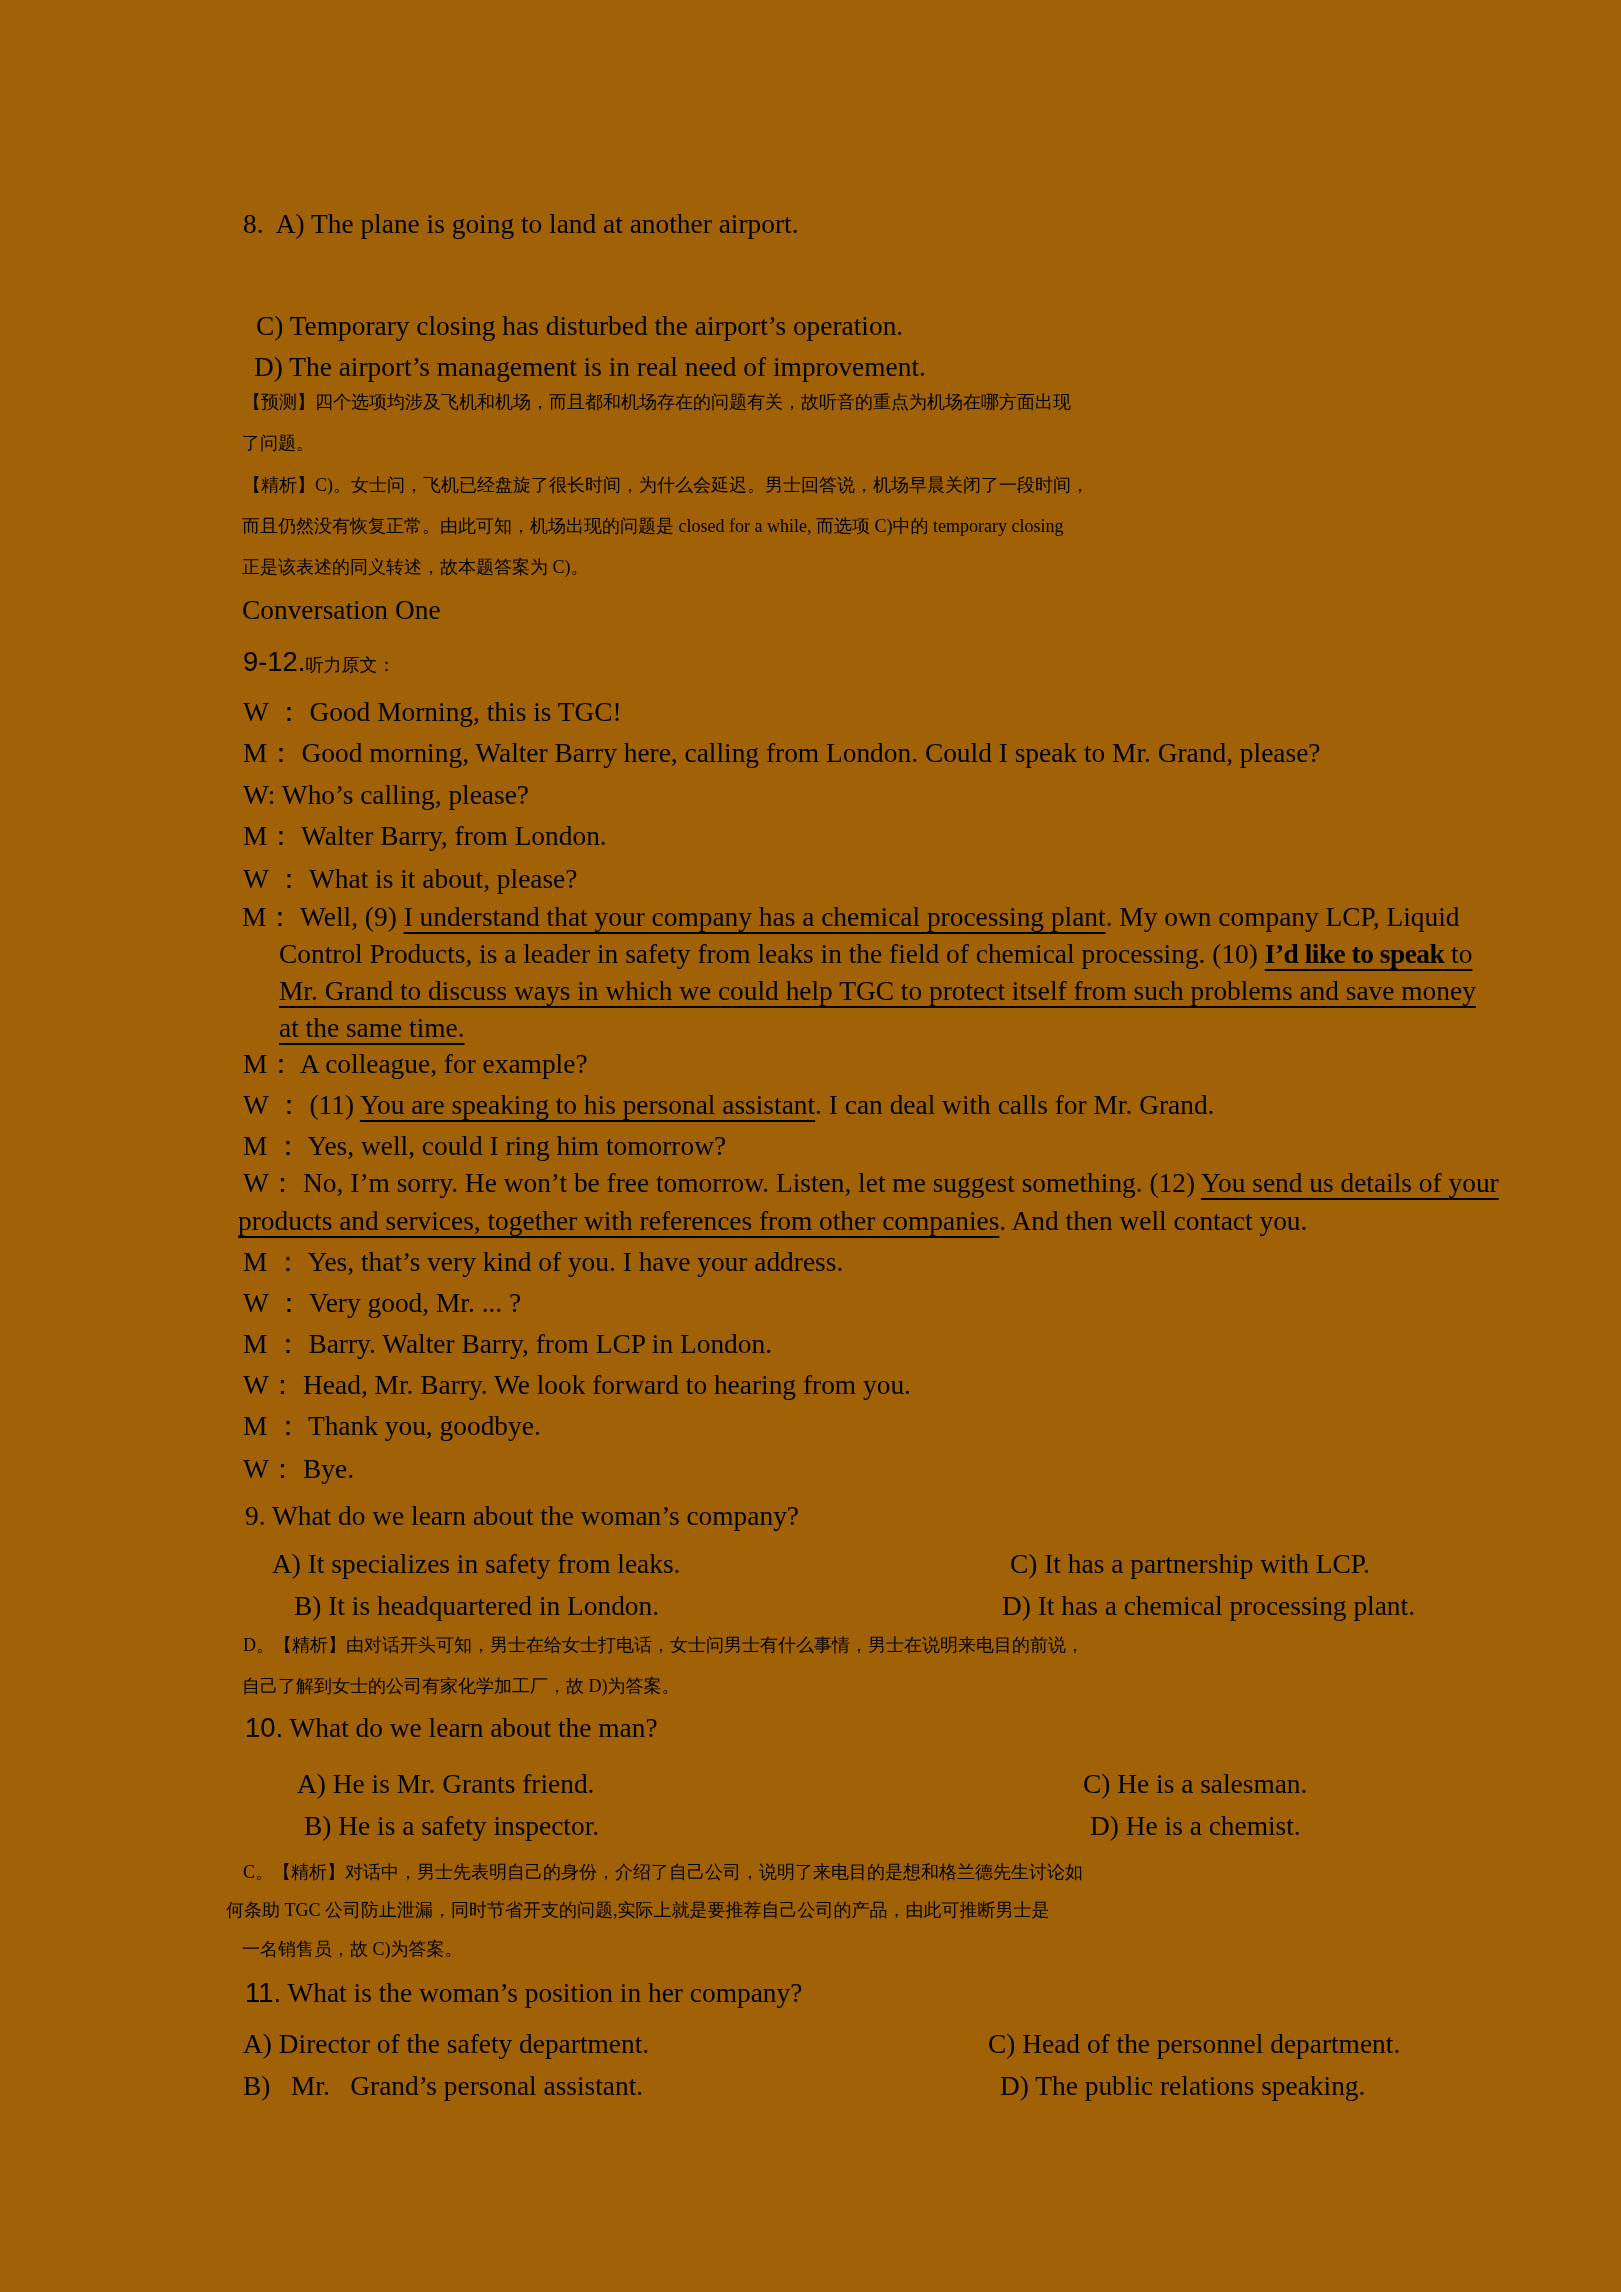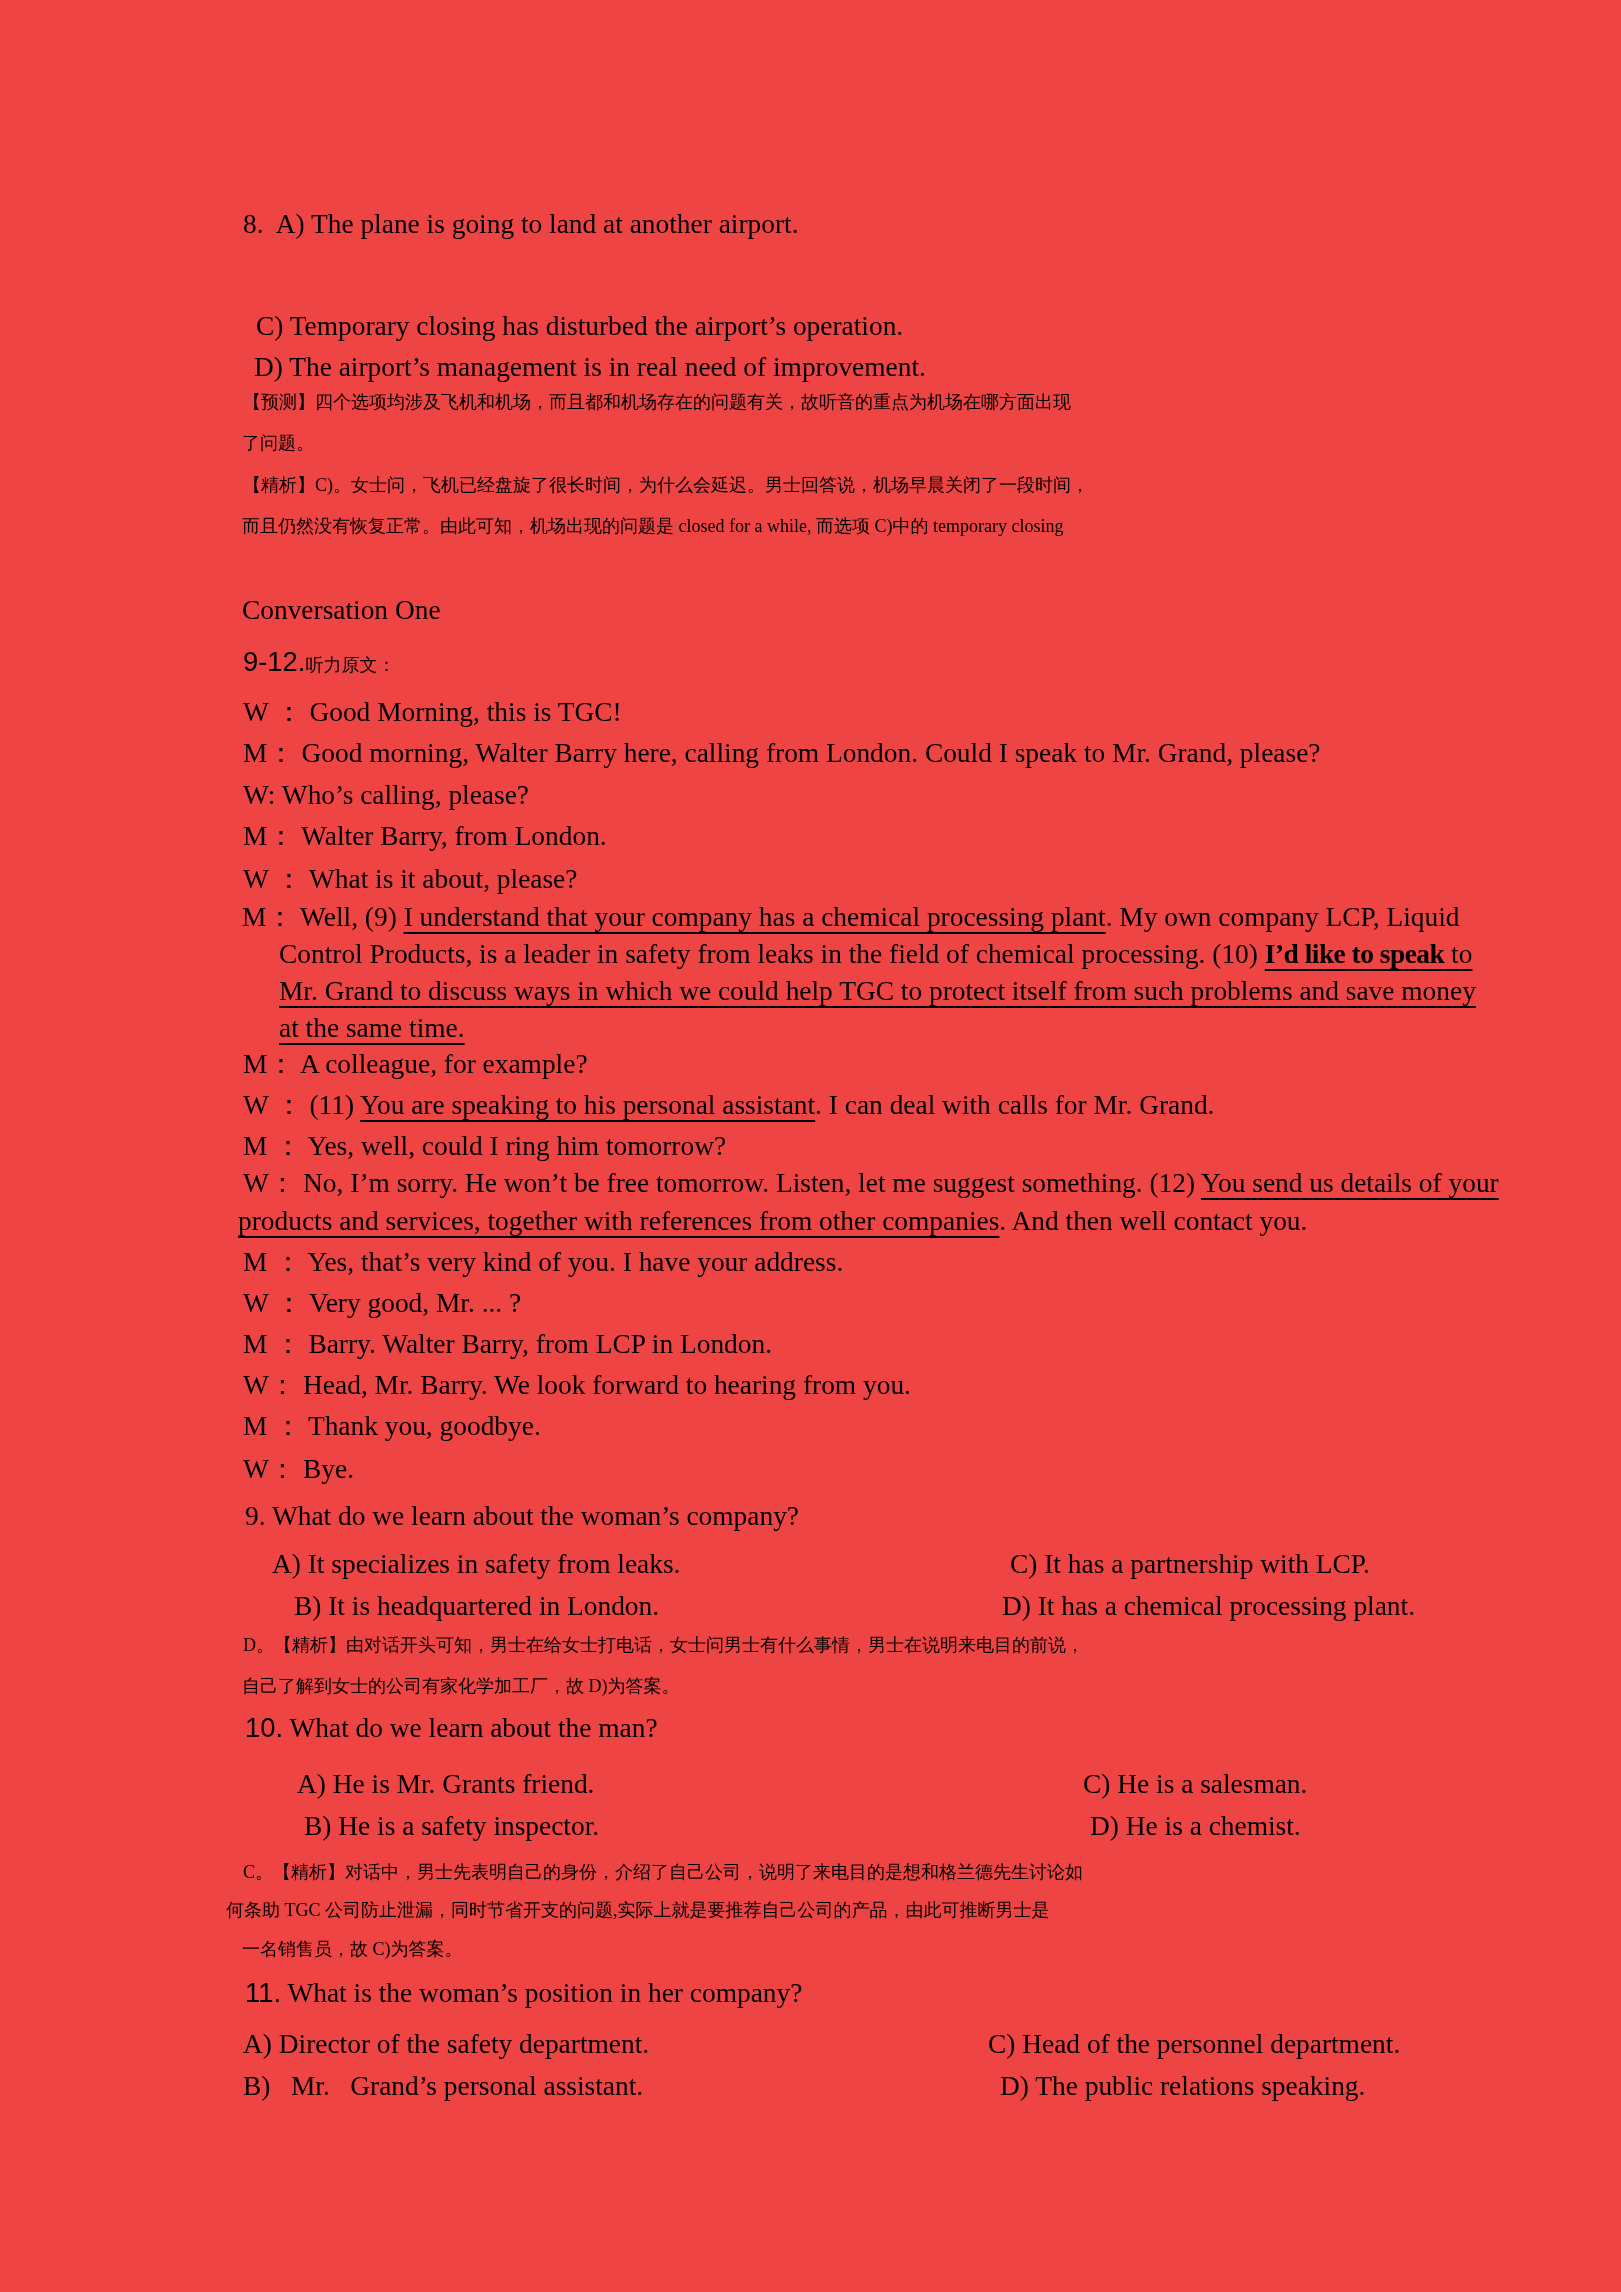--- a/index.html
+++ b/index.html
@@ -1,20 +1,20 @@
 <!DOCTYPE html>
 <html><head>
 <meta charset="utf-8">
 <style>
   html,body { margin:0; padding:0; background:#888; }
   .page {
     position:relative;
     width:1621px; height:2293px;
     margin:0 auto;
-    background:#ef4444;
+    background:#a16207;
     color:#000000;
     font-family:"Liberation Serif","DejaVu Serif",serif;
     font-size:27.4px;
   }
   .ln { position:absolute; white-space:pre; line-height:33px; }
   .cn { font-size:18px; }
   .u  { text-decoration:underline; text-underline-offset:5.9px; text-decoration-thickness:2px; }
   .b  { font-weight:bold; letter-spacing:-0.5px; }
   .sans { font-family:"Liberation Sans","DejaVu Sans",sans-serif; }
 </style>
@@ -25,20 +25,21 @@
 
   <div class="ln" style="top:208px;left:243px"><span>8.  A) The plane is going to land at another airport.</span></div>
   <div class="ln" style="top:310px;left:256px"><span>C) Temporary closing has disturbed the airport’s operation.</span></div>
   <div class="ln" style="top:351px;left:254px"><span>D) The airport’s management is in real need of improvement.</span></div>
 
   <div class="ln cn" style="top:386px;left:243px"><span>【预测】四个选项均涉及飞机和机场，而且都和机场存在的问题有关，故听音的重点为机场在哪方面出现</span></div>
   <div class="ln cn" style="top:427px;left:242px"><span>了问题。</span></div>
 
   <div class="ln cn" style="top:469px;left:243px"><span>【精析】C)。女士问，飞机已经盘旋了很长时间，为什么会延迟。男士回答说，机场早晨关闭了一段时间，</span></div>
   <div class="ln cn" style="top:510px;left:242px"><span>而且仍然没有恢复正常。由此可知，机场出现的问题是 closed for a while, 而选项 C)中的 temporary closing</span></div>
+  <div class="ln cn" style="top:551px;left:242px"><span>正是该表述的同义转述，故本题答案为 C)。</span></div>
 
   <div class="ln" style="top:594px;left:242px"><span>Conversation One</span></div>
   <div class="ln" style="top:645px;left:243px"><span class="sans">9-12.</span><span class="cn">听力原文：</span></div>
 
   <div class="ln" style="top:696px;left:243px"><span>W ： Good Morning, this is TGC!</span></div>
   <div class="ln" style="top:737px;left:243px"><span>M： Good morning, Walter Barry here, calling from London. Could I speak to Mr. Grand, please?</span></div>
   <div class="ln" style="top:779px;left:243px"><span>W: Who’s calling, please?</span></div>
   <div class="ln" style="top:820px;left:243px"><span>M： Walter Barry, from London.</span></div>
   <div class="ln" style="top:863px;left:243px"><span>W ： What is it about, please?</span></div>
 

